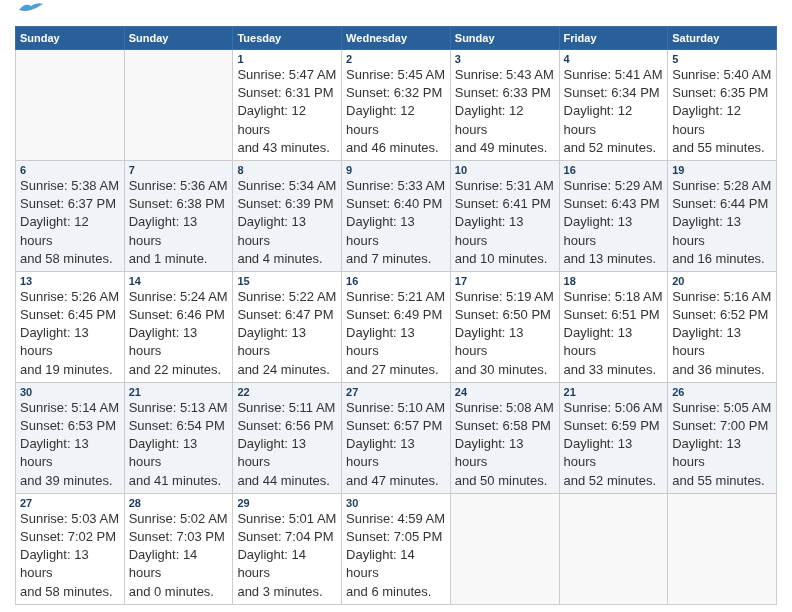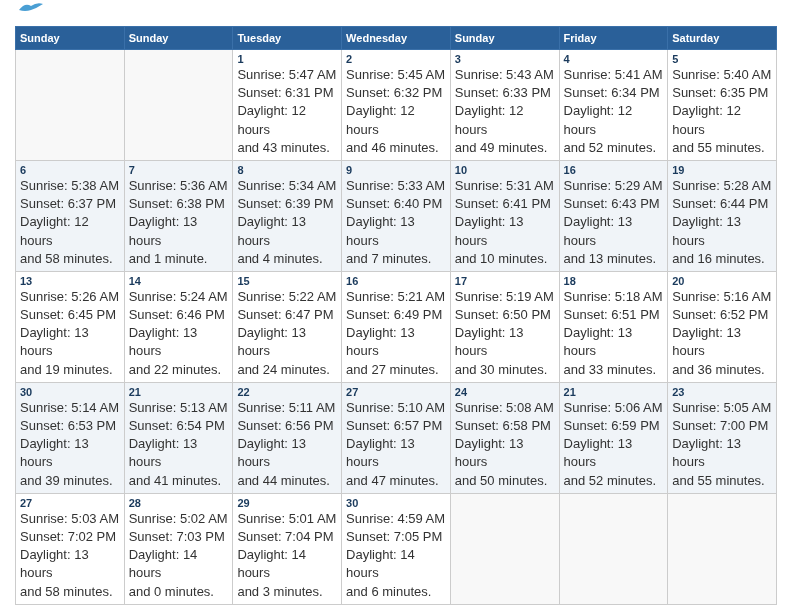--- a/index.html
+++ b/index.html
@@ -230,21 +230,21 @@
           </td>
           <td>
             <span class="day-num">24</span>
             <div class="day-info">Sunrise: 5:08 AM<br>Sunset: 6:58 PM<br>Daylight: 13 hours<br>and 50 minutes.</div>
           </td>
           <td>
             <span class="day-num">21</span>
             <div class="day-info">Sunrise: 5:06 AM<br>Sunset: 6:59 PM<br>Daylight: 13 hours<br>and 52 minutes.</div>
           </td>
           <td>
-            <span class="day-num">23</span>
+            <span class="day-num">26</span>
             <div class="day-info">Sunrise: 5:05 AM<br>Sunset: 7:00 PM<br>Daylight: 13 hours<br>and 55 minutes.</div>
           </td>
         </tr>
         <tr>
           <td>
             <span class="day-num">27</span>
             <div class="day-info">Sunrise: 5:03 AM<br>Sunset: 7:02 PM<br>Daylight: 13 hours<br>and 58 minutes.</div>
           </td>
           <td>
             <span class="day-num">28</span>

